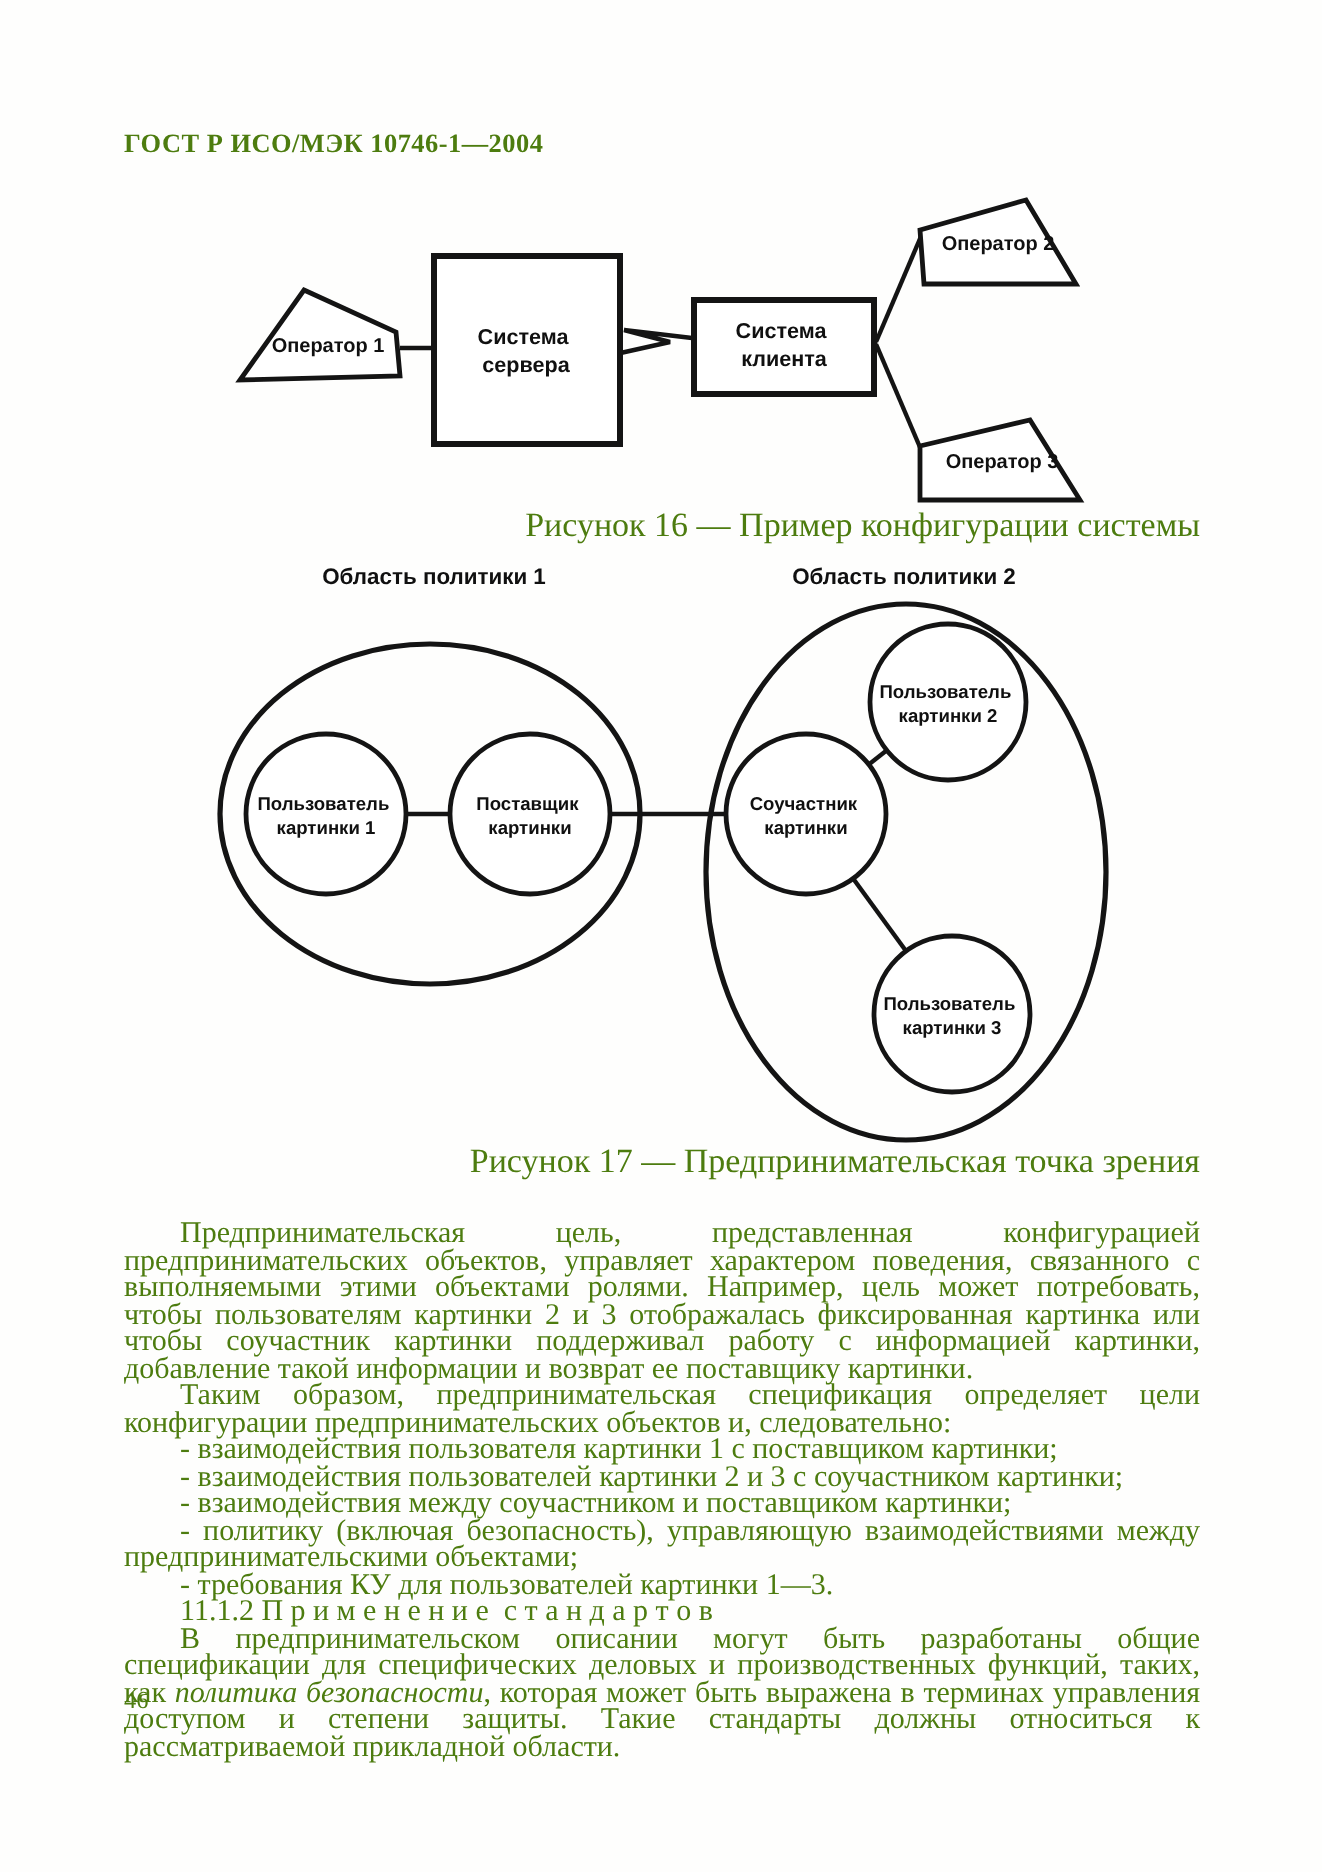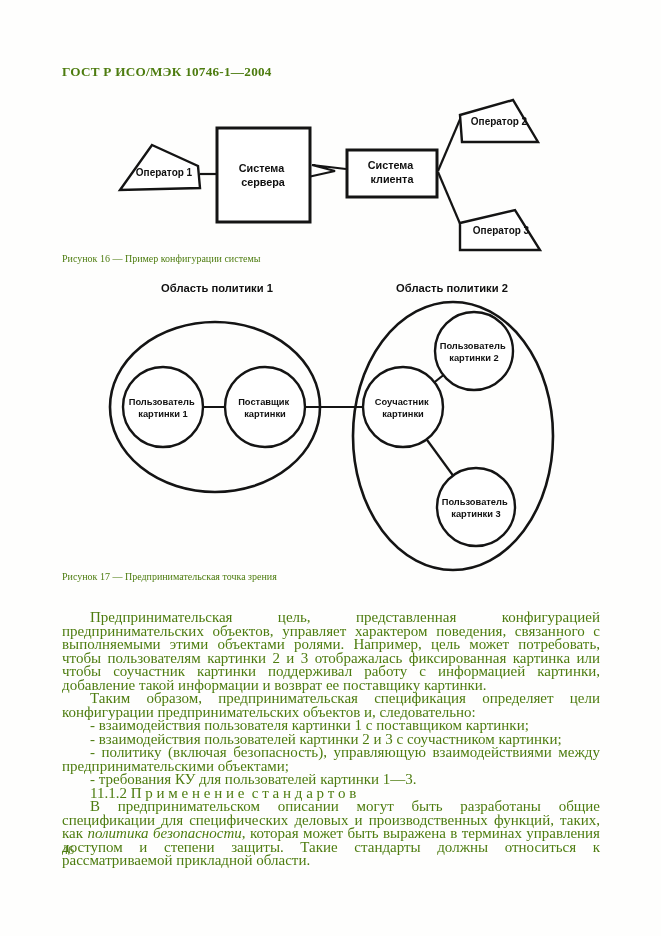--- a/index.html
+++ b/index.html
@@ -10,21 +10,21 @@
   }
   .doc-header {
     position:absolute; left:62px; top:64px;
     font-size:13.2px; font-weight:bold; letter-spacing:.25px;
   }
   svg.fig { position:absolute; }
   .fig16 { left:90px; top:95px; }
   .fig17 { left:90px; top:273px; }
   .fig-caption {
     position:absolute; left:62px; width:538px;
-    text-align:left; font-size:10px;
+    text-align:right; font-size:17px;
   }
   .cap16 { top:253px; }
   .cap17 { top:571px; }
   .body-text {
     position:absolute; left:62px; top:611px; width:538px;
     font-size:15px; line-height:13.5px; text-align:justify;
   }
   .para { text-indent:28px; }
   .heading-sp { text-indent:28px; white-space:pre-wrap; }
   .it { font-style:italic; }
@@ -120,20 +120,21 @@
     </text>
   </svg>
 
   <div class="fig-caption cap17">Рисунок 17 — Предпринимательская точка зрения</div>
 
   <div class="body-text">
     <div class="para">Предпринимательская цель, представленная конфигурацией предпринимательских объектов, управляет характером поведения, связанного с выполняемыми этими объектами ролями. Например, цель может потребовать, чтобы пользователям картинки 2 и 3 отображалась фиксированная картинка или чтобы соучастник картинки поддерживал работу с информацией картинки, добавление такой информации и возврат ее поставщику картинки.</div>
     <div class="para">Таким образом, предпринимательская спецификация определяет цели конфигурации предпринимательских объектов и, следовательно:</div>
     <div class="para">- взаимодействия пользователя картинки 1 с поставщиком картинки;</div>
     <div class="para">- взаимодействия пользователей картинки 2 и 3 с соучастником картинки;</div>
+    <div class="para">- взаимодействия между соучастником и поставщиком картинки;</div>
     <div class="para">- политику (включая безопасность), управляющую взаимодействиями между предпринимательскими объектами;</div>
     <div class="para">- требования КУ для пользователей картинки 1—3.</div>
     <div class="heading-sp">11.1.2 П р и м е н е н и е  с т а н д а р т о в</div>
     <div class="para"><span>В предпринимательском описании могут быть разработаны общие спецификации для специфических деловых и производственных функций, таких, как </span><span class="it">политика безопасности</span><span>, которая может быть выражена в терминах управления доступом и степени защиты. Такие стандарты должны относиться к рассматриваемой прикладной области.</span></div>
   </div>
 
   <div class="page-number">46</div>
 
 </div>
 

